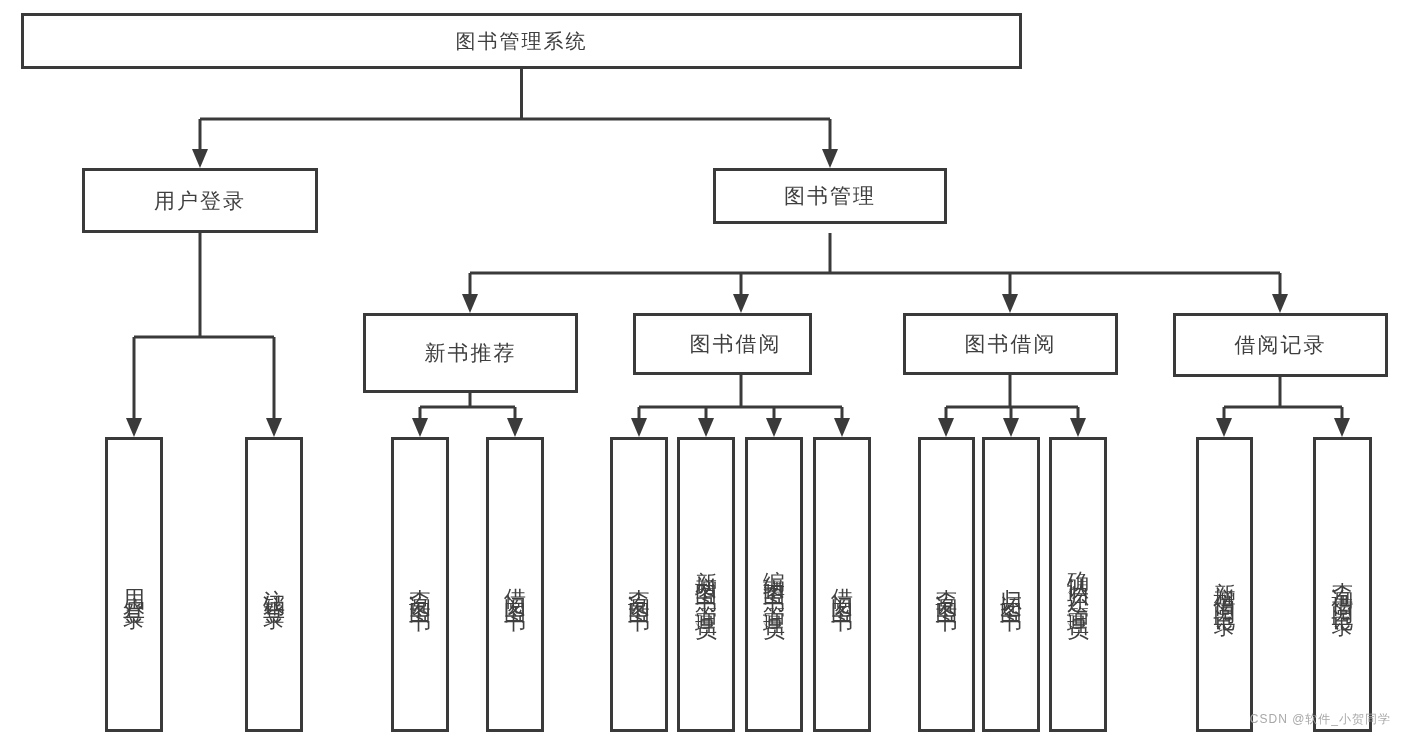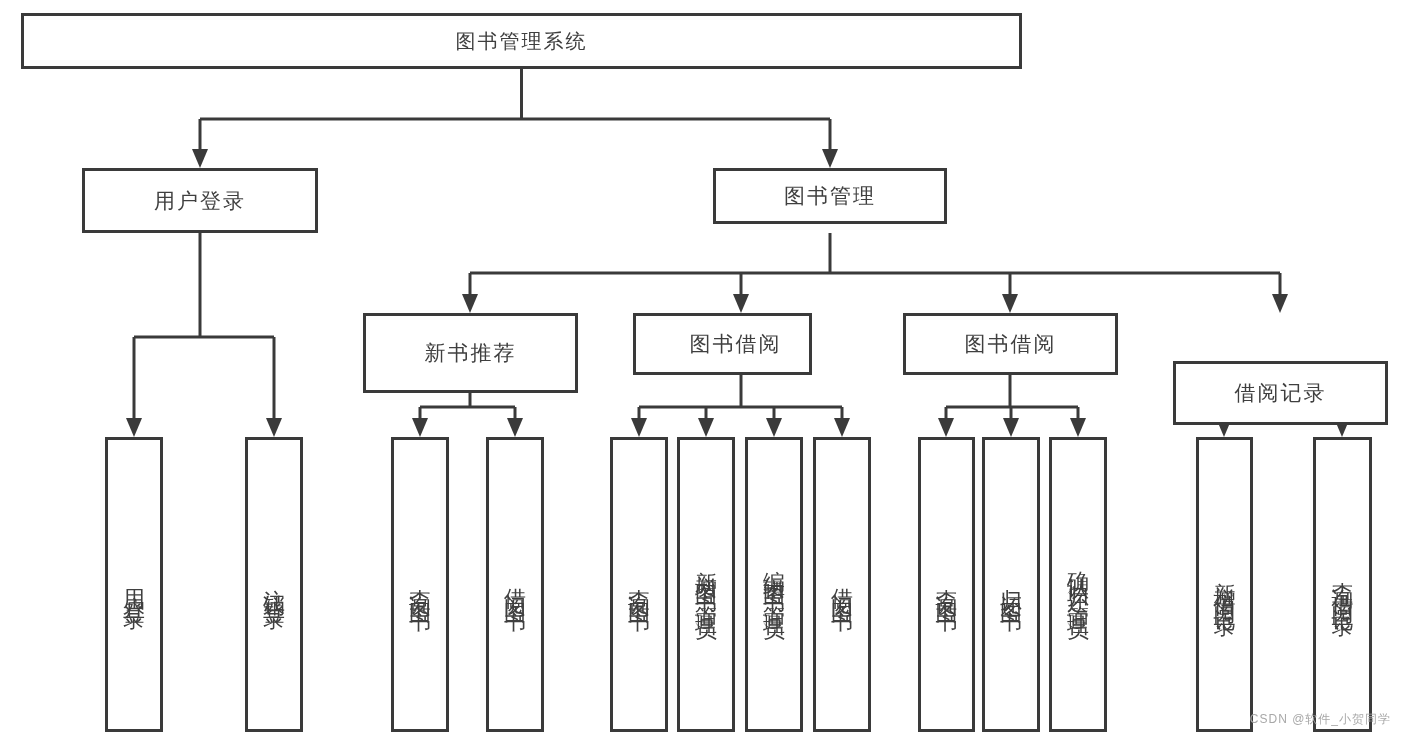--- a/index.html
+++ b/index.html
@@ -24,21 +24,21 @@
 
   
   #box-root          { left:21px;  top:13px;  width:1001px; height:56px; }
   
   #box-user-login    { left:82px;  top:168px; width:236px; height:65px; }
   #box-book-mgmt     { left:713px; top:168px; width:234px; height:56px; }
   
   #box-new-book      { left:363px;  top:313px; width:215px; height:80px; }
   #box-book-borrow   { left:633px;  top:313px; width:179px; height:62px;padding-left:26px; }
   #box-current-brw   { left:903px;  top:313px; width:215px; height:62px; }
-  #box-brw-records   { left:1173px; top:313px; width:215px; height:64px;margin-top:48px; }
+  #box-brw-records   { left:1173px; top:313px; width:215px; height:64px; }
   
   .leaf { top:437px; height:295px; }
   #leaf-ul-login   { left:105px;  width:58px; }
   #leaf-ul-logout  { left:245px;  width:58px; }
   #leaf-nb-query   { left:391px;  width:58px; }
   #leaf-nb-borrow  { left:486px;  width:58px; }
   #leaf-bb-query   { left:610px;  width:58px; }
   #leaf-bb-add     { left:677px;  width:58px; }
   #leaf-bb-edit    { left:745px;  width:58px; }
   #leaf-bb-borrow  { left:813px;  width:58px; }

